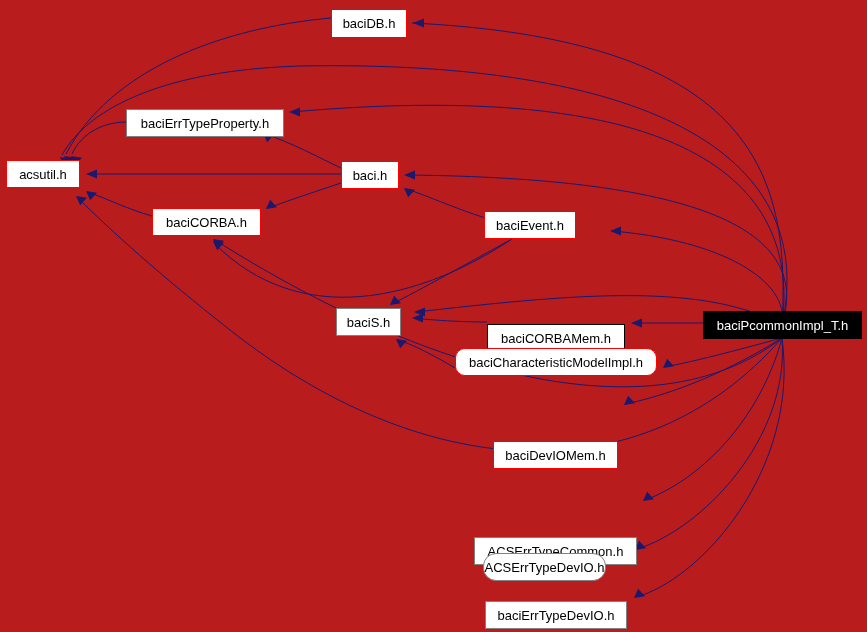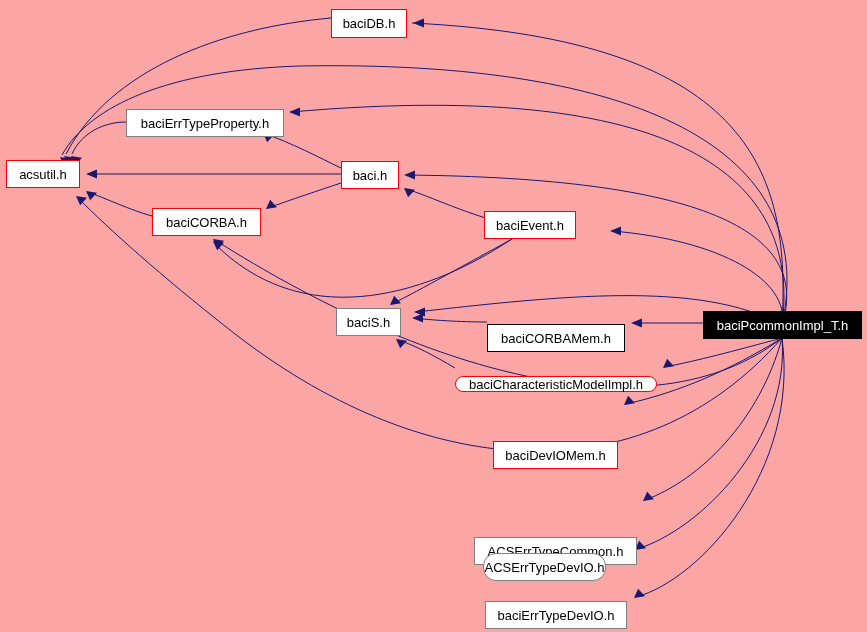--- a/index.html
+++ b/index.html
@@ -1,17 +1,17 @@
 <!DOCTYPE html>
 <html><head>
 <meta charset="utf-8">
 <style>
   html,body{margin:0;padding:0;background:#ffffff;}
   body{font-family:"Liberation Sans","DejaVu Sans",sans-serif;}
-  #canvas{position:relative;width:867px;height:632px;background:#fca5a5;overflow:hidden;}
+  #canvas{position:relative;width:867px;height:632px;background:#b91c1c;overflow:hidden;}
   #edges{position:absolute;left:0;top:0;width:867px;height:632px;}
   .node{position:absolute;box-sizing:border-box;display:flex;align-items:center;justify-content:center;
         background:#ffffff;border:1px solid #808080;font-size:13px;color:#000000;white-space:nowrap;
         letter-spacing:0px;}
   .node.red{border:1px solid #ff0000;}
   .node.black{border:1px solid #000000;margin-top:15px;}
   .node.target{background:#000000;border:1px solid #000000;color:#ffffff;}
   .node span{pointer-events:none;}
 </style>
 </head>
@@ -93,21 +93,21 @@
       </div>
       <div class="node " style="left: 336px; top: 308px; width: 65px; height: 28px;">
         <span>baciS.h</span>
       </div>
       <div class="node black" style="left: 487px; top: 309px; width: 138px; height: 28px;">
         <span>baciCORBAMem.h</span>
       </div>
       <div class="node target" style="left: 703px; top: 311px; width: 159px; height: 28px;">
         <span>baciPcommonImpl_T.h</span>
       </div>
-      <div class="node red" style="left: 455px; top: 376px; width: 202px; height: 16px; border-radius: 10px;">
+      <div class="node red" style="left: 455px; top: 348px; width: 202px; height: 28px; border-radius: 10px;">
         <span>baciCharacteristicModelImpl.h</span>
       </div>
       <div class="node red" style="left: 493px; top: 405px; width: 125px; height: 28px; margin-top: 36px;">
         <span>baciDevIOMem.h</span>
       </div>
       <div class="node " style="left: 474px; top: 505px; width: 163px; height: 28px; margin-top: 32px;">
         <span>ACSErrTypeCommon.h</span>
       </div>
       <div class="node " style="left: 483px; top: 553px; width: 123px; height: 28px; border-radius: 13px;">
         <span>ACSErrTypeDevIO.h</span>

